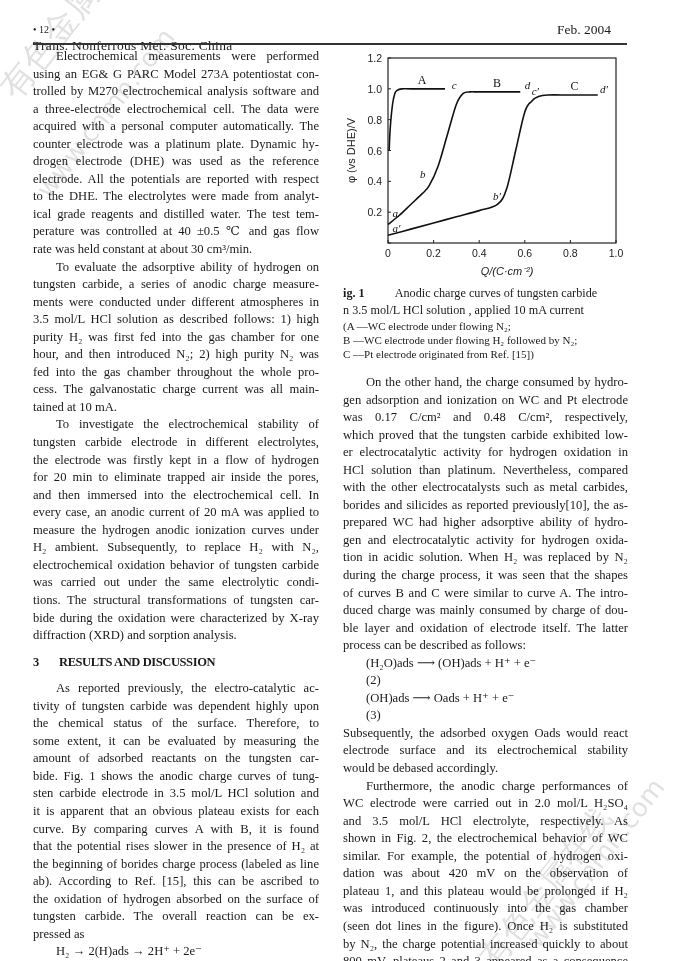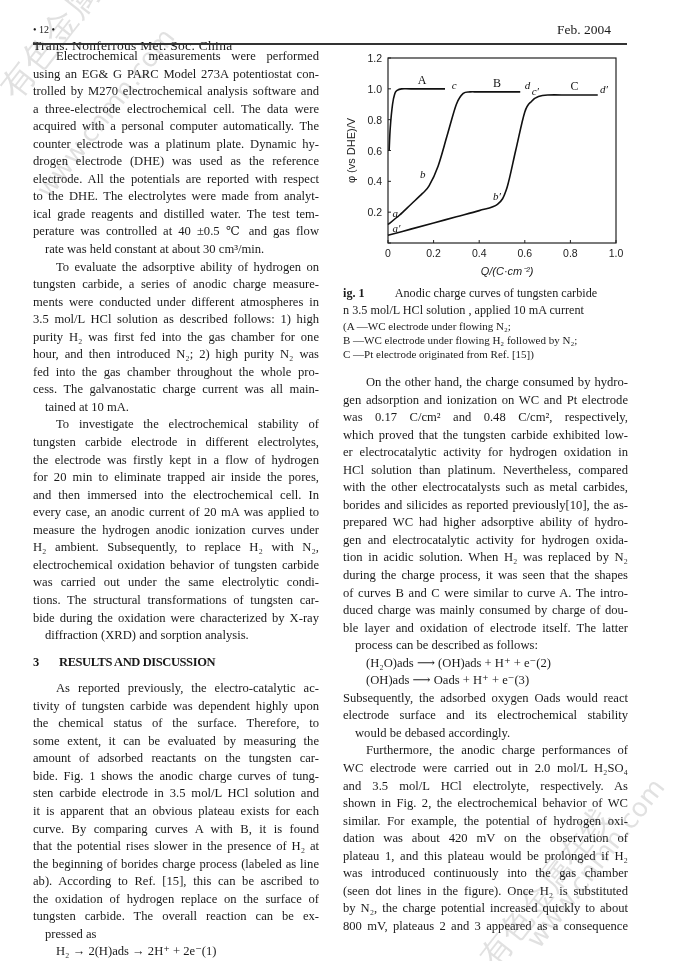--- a/index.html
+++ b/index.html
@@ -8,28 +8,28 @@
   .header { position: absolute; left: 33px; top: 22px; width: 594px; height: 20px;
             font-size: 13.5px; }
   .header .pg { position: absolute; left: 0; top: 2px; font-size: 10px; }
   .header .journal { position: absolute; left: 0; right: 0; text-align: left; top: 16px; letter-spacing: 0.3px; }
   .header .date { position: absolute; right: 16px; top: 0; }
   .rule { position: absolute; left: 33px; top: 43px; width: 594px; height: 1.5px; background: #333; }
 
   .col { position: absolute; font-size: 12.6px; line-height: 17.55px; text-align: justify; }
   .col p { margin: 0; }
   .col .ln { display: block; white-space: nowrap; text-align: justify; text-align-last: justify; }
-  .col .ln.last { text-align-last: left; margin-left: 12px; }
+  .col .ln.last { text-align-last: left; }
   .indent { padding-left: 23px; }
   .left { left: 33px; top: 48px; width: 286px; }
   .right { left: 343px; width: 285px; }
 
   .section { font-weight: bold; font-size: 12.5px; letter-spacing: -0.4px; margin-top: 9px !important; margin-bottom: 9px !important; }
   .section .num { display: inline-block; width: 26px; }
-  .eq { display: flex; justify-content: flex-start; padding-left: 23px; padding-right: 2px; }
+  .eq { display: flex; justify-content: flex-end; padding-left: 23px; padding-right: 2px; flex-direction: column; }
 
   .figure { position: absolute; left: 343px; top: 48px; width: 290px; height: 235px; }
   .caption { position: absolute; left: 343px; top: 285px; width: 290px; }
   .caption .main { font-size: 12.2px; line-height: 17px; }
   .caption .main b { font-weight: bold; }
   .caption .sub { font-size: 11px; line-height: 14px; text-align: left; }
   .caption .sub div { white-space: nowrap; }
 
   .watermark { position: absolute; color: rgba(120,120,120,0.22); font-family: "DejaVu Sans", sans-serif; pointer-events: none; white-space: nowrap; }
 </style>
@@ -98,21 +98,21 @@
       <span class="ln">the chemical status of the surface. Therefore, to</span>
       <span class="ln">some extent, it can be evaluated by measuring the</span>
       <span class="ln">amount of adsorbed reactants on the tungsten car-</span>
       <span class="ln">bide. Fig. 1 shows the anodic charge curves of tung-</span>
       <span class="ln">sten carbide electrode in 3.5 mol/L HCl solution and</span>
       <span class="ln">it is apparent that an obvious plateau exists for each</span>
       <span class="ln">curve. By comparing curves A with B, it is found</span>
       <span class="ln">that the potential rises slower in the presence of H₂ at</span>
       <span class="ln">the beginning of borides charge process (labeled as line</span>
       <span class="ln">ab). According to Ref. [15], this can be ascribed to</span>
-      <span class="ln">the oxidation of hydrogen replace on the surface of</span>
+      <span class="ln">the oxidation of hydrogen absorbed on the surface of</span>
       <span class="ln">tungsten carbide. The overall reaction can be ex-</span>
       <span class="ln last">pressed as</span>
     </p>
   <div class="eq">
     <span>H₂ → 2(H)ads → 2H⁺ + 2e⁻</span>
     <span>(1)</span>
   </div>
 </div>
 
 <div class="figure">

